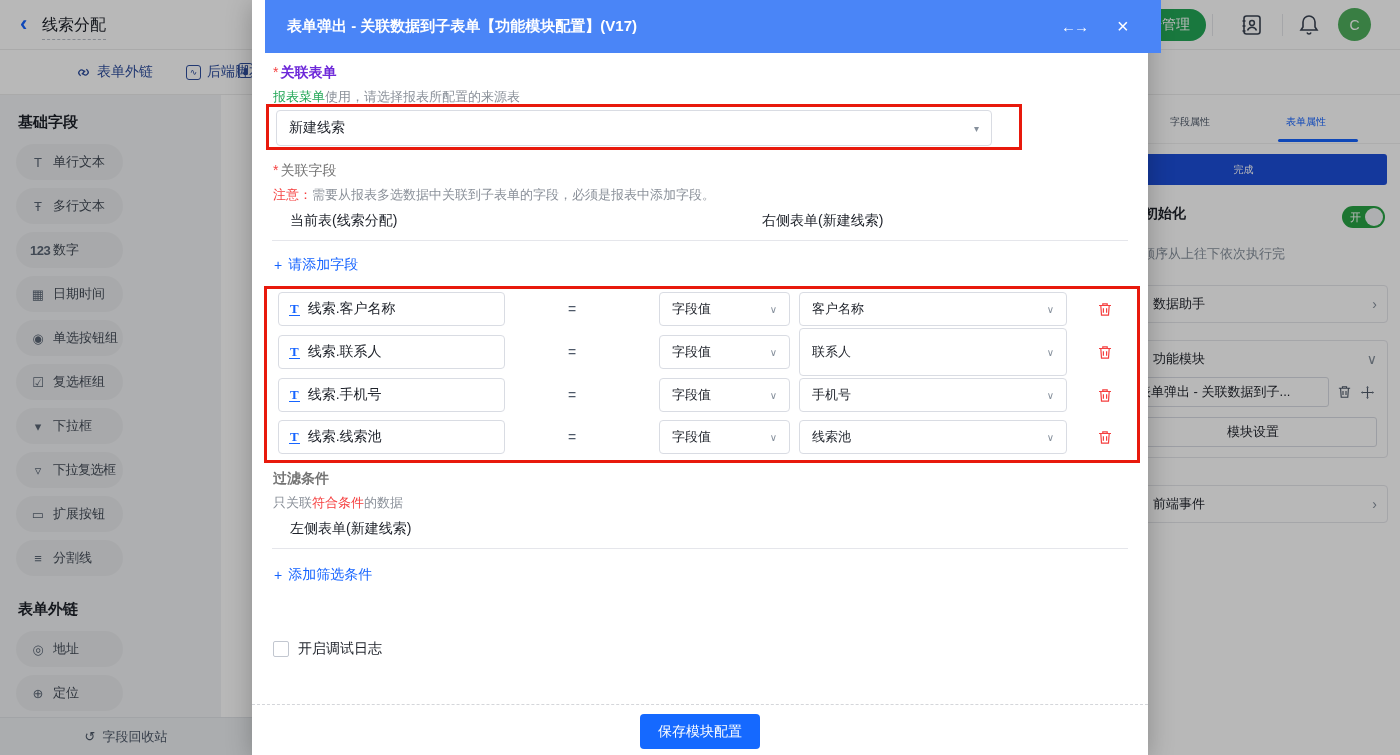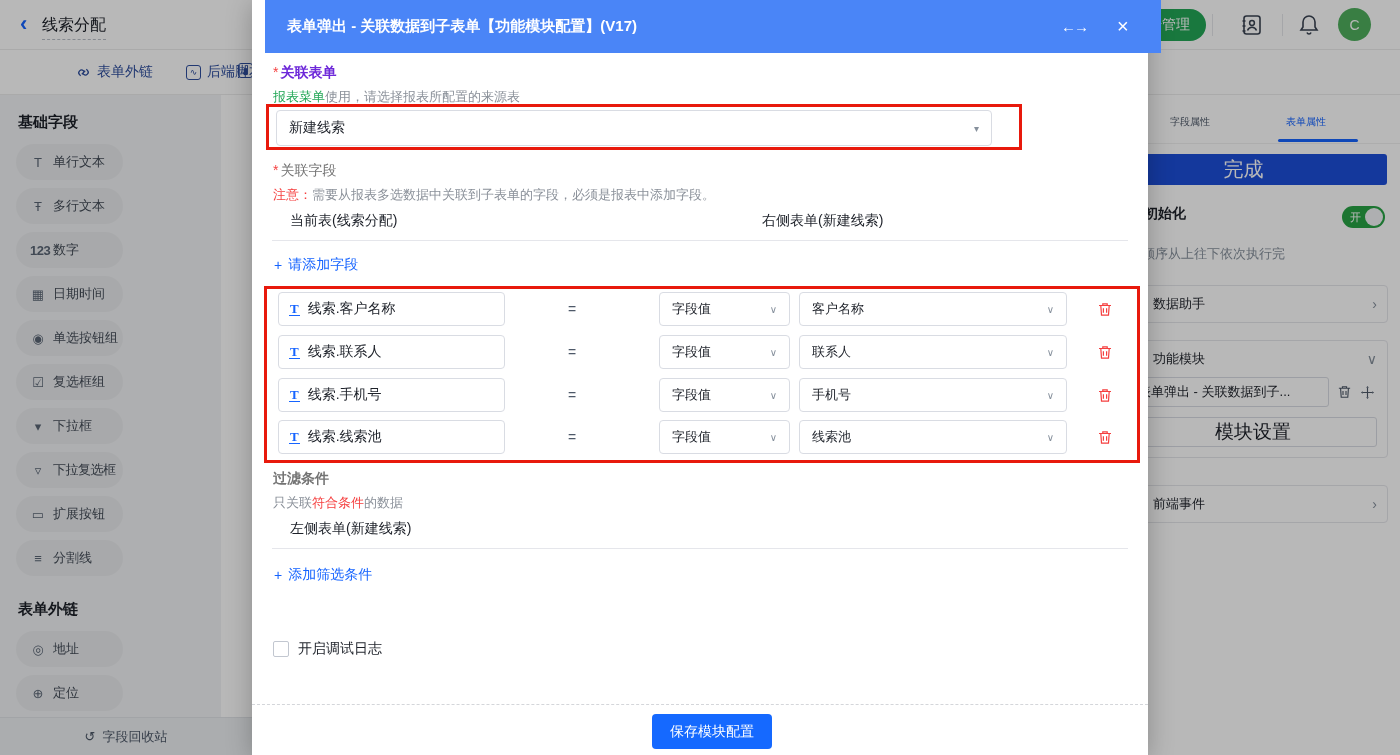--- a/index.html
+++ b/index.html
@@ -26,33 +26,33 @@
   .pill .pi{color:#5b6675;font-size:13px;width:16px;text-align:center;flex:0 0 auto;}
   .pill .pl{color:#434b56;font-size:13px;white-space:nowrap;}
   .pi-num{font-size:9px;font-weight:bold;letter-spacing:-0.5px;}
   #side-footer{left:0;top:717px;width:252px;height:38px;background:#eef0f3;border-top:1px solid #e1e3e8;display:flex;align-items:center;justify-content:center;gap:7px;color:#4e5969;font-size:13px;z-index:2;}
   
   #rightpanel{left:1100px;top:95px;width:300px;height:660px;background:#fff;z-index:1;}
   .tab{font-size:10px;color:#4e5969;}
   .tab.active{color:#1664ff;}
   .tab-underline{left:178px;top:44px;width:80px;height:3px;background:#1664ff;border-radius:2px;}
   .tab-divider{left:0;top:48px;width:300px;height:1px;background:#f0f0f0;}
-  .done-btn{left:0;top:59px;width:287px;height:31px;background:#1d4ed8;color:#fff;font-size:20px;border-radius:3px;display:flex;align-items:center;justify-content:center;}
+  .done-btn{left:0;top:59px;width:287px;height:31px;background:#1d4ed8;color:#fff;font-size:10px;border-radius:3px;display:flex;align-items:center;justify-content:center;}
   .rp-label{font-size:14px;font-weight:bold;color:#1d2129;}
   .toggle{left:242px;top:111px;width:43px;height:22px;background:#27a344;border-radius:11px;display:flex;align-items:center;}
   .toggle .t-txt{color:#fff;font-size:11px;margin-left:8px;}
   .toggle .t-knob{position:absolute;right:2px;top:2px;width:18px;height:18px;background:#f2f3f5;border-radius:50%;}
   .rp-helper{font-size:13px;color:#86909c;white-space:nowrap;}
   .rp-card{left:18px;width:270px;background:#fff;border:1px solid #e5e6eb;border-radius:4px;padding:0 10px;}
   .rp-card-row{display:flex;align-items:center;height:36px;gap:8px;}
   .drag-ic{color:#a9b0ba;font-size:11px;letter-spacing:-3px;line-height:11px;}
   .rp-card-label{font-size:13px;color:#1d2129;font-weight:500;flex:1;}
   .chev{color:#86909c;font-size:14px;}
   .mod-input{display:flex;align-items:center;height:30px;border:1px solid #d9dce3;border-radius:3px;padding:0 8px;font-size:13px;color:#1d2129;width:200px;white-space:nowrap;overflow:hidden;}
-  .mod-btn{height:30px;border:1px solid #d9dce3;border-radius:3px;display:flex;align-items:center;justify-content:center;font-size:19px;color:#1d2129;margin:10px 0;width:248px;}
+  .mod-btn{height:30px;border:1px solid #d9dce3;border-radius:3px;display:flex;align-items:center;justify-content:center;font-size:13px;color:#1d2129;margin:10px 0;width:248px;}
   
   #overlay{left:0;top:0;width:1400px;height:755px;background:rgba(0,0,0,0.28);z-index:10;}
   #modal{left:252px;top:0;width:896px;height:755px;background:#fff;z-index:20;box-shadow:0 4px 24px rgba(0,0,0,0.25);}
   #modal-header{left:13px;top:0;width:896px;height:53px;background:#4a85f7;display:flex;align-items:center;}
   .modal-title{margin-left:22px;color:#fff;font-size:15px;font-weight:600;}
   .mh-ic{position:absolute;color:#fff;top:0;height:53px;display:flex;align-items:center;font-size:15px;}
   .lbl14{font-size:14px;}
   .req{color:#f53f3f;margin-right:2px;}
   .blue-lbl{color:#6d28d9;font-weight:700;}
   .dark-lbl{color:#737373;font-weight:500;}
@@ -317,21 +317,21 @@
     <div class="abs rowline" style="left:0;top:335px;width:896px;height:34px;">
       <div class="abs row-input" style="left:26px;width:227px;">
           <span class="ticon">T</span>
           <span>线索.联系人</span>
         </div>
       <span class="abs eq" style="left:316px;top:9px;">=</span>
       <div class="abs sel" style="left:407px;width:131px;height:34px;font-size:13px;">
           <span>字段值</span>
           <span class="caret">∨</span>
         </div>
-      <div class="abs sel" style="left:547px;width:268px;height:34px;font-size:13px;align-items:center;">
+      <div class="abs sel" style="left:547px;width:268px;height:48px;font-size:13px;align-items:center;">
           <span>联系人</span>
           <span class="caret">∨</span>
         </div>
       <span class="abs trash-red" style="left:845px;top:9px;">
           <svg width="16" height="17" viewBox="0 0 16 16">
             <path d="M2 4h12M5.8 4V2.4h4.4V4M3.8 4l.7 9.6h7l.7-9.6M6.4 6.8v4.4M9.6 6.8v4.4" fill="none" stroke="currentColor" stroke-width="1.2"></path>
           </svg>
         </span>
     </div>
     <div class="abs rowline" style="left:0;top:378px;width:896px;height:34px;">
@@ -385,21 +385,21 @@
       <span>+</span>
         <span>添加筛选条件</span>
     </div>
 
     <div class="abs" style="left:21px;top:640px;display:flex;align-items:center;gap:9px;">
       <span class="checkbox"></span>
       <span class="lbl14" style="color:#1d2129;">开启调试日志</span>
     </div>
 
     <div class="abs dashed-div" style="left:0;top:704px;"></div>
-    <div class="abs save-mod-btn" style="left:400px;top:714px;">
+    <div class="abs save-mod-btn" style="left:388px;top:714px;">
       <span>保存模块配置</span>
     </div>
   </div>
 
   <div class="abs anno" style="left:266px;top:104px;width:756px;height:46px;"></div>
   <div class="abs anno" style="left:264px;top:286px;width:876px;height:177px;"></div>
 
 </div>
 
 </body></html>

